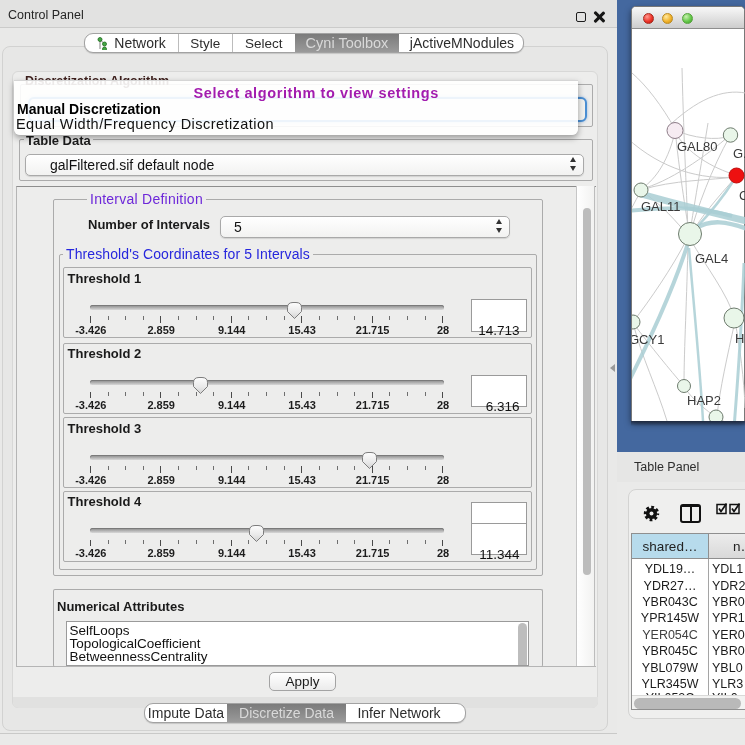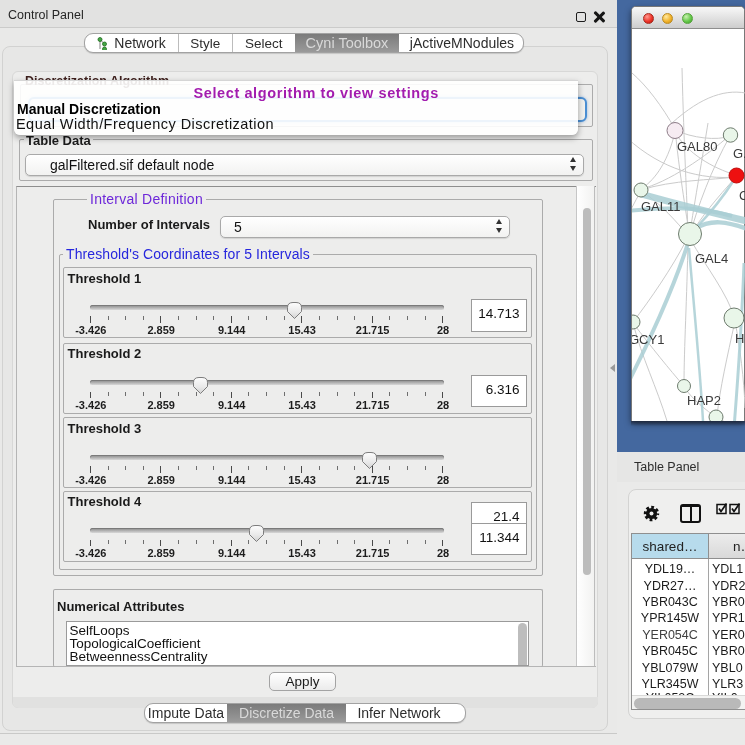--- a/index.html
+++ b/index.html
@@ -4,21 +4,21 @@
 body{width:745px;height:745px;position:relative;overflow:hidden;
  font-family:"Liberation Sans",sans-serif;background:#e9e9e8;}
 div{position:absolute;box-sizing:border-box;}
 .tpanel{width:469.5px;height:71px;border:1px solid #ababab;border-radius:2px;}
 .tlab{font-size:13px;font-weight:bold;color:#1a1a1a;}
 .track{width:354px;height:5px;border-radius:2.5px;background:linear-gradient(#858585,#d8d8d8);box-shadow:inset 0 1px 0 #7a7a7a;}
 .ticks{width:353.5px;height:4px;background:repeating-linear-gradient(to right,#6e6e6e 0px,#6e6e6e 1px,transparent 1px,transparent 17.61px);}
 .ticksM{width:353.5px;height:6.5px;background:repeating-linear-gradient(to right,#4a4a4a 0px,#4a4a4a 1px,transparent 1px,transparent 70.44px);}
 .tick-lab{width:60px;text-align:center;font-size:11px;font-weight:bold;color:#1d1d1d;}
 .vfield{width:55.5px;height:32.5px;background:#fff;border:1px solid #9a9a9a;font-size:13.5px;color:#111;
- text-align:right;padding:6px 6px 0 0;}
+ text-align:right;padding:23px 6px 0 0;}
 .seg{height:100%;display:flex;align-items:center;justify-content:center;color:#2d2d2d;position:relative;flex:none;}
 .gbox{border:1px solid #ababab;border-radius:2px;}
 .glab{background:#ededec;padding:0 3px;line-height:15px;}
 .combo{background:linear-gradient(#ffffff,#f2f2f1);border:1px solid #a9a9a9;border-radius:5px;box-shadow:0 1px 1px rgba(0,0,0,0.12);}
 .arr-up{width:0;height:0;border-left:3.5px solid transparent;border-right:3.5px solid transparent;border-bottom:5px solid #333;}
 .arr-dn{width:0;height:0;border-left:3.5px solid transparent;border-right:3.5px solid transparent;border-top:5px solid #333;}
 </style></head><body>
 
 <div style="left:0;top:0;width:617px;height:745px;background:#e9e9e8;overflow:hidden;">
 <div style="left:0;top:0;width:617px;height:28px;background:#e2e2e1;border-bottom:1px solid #cbcbca;"></div>

